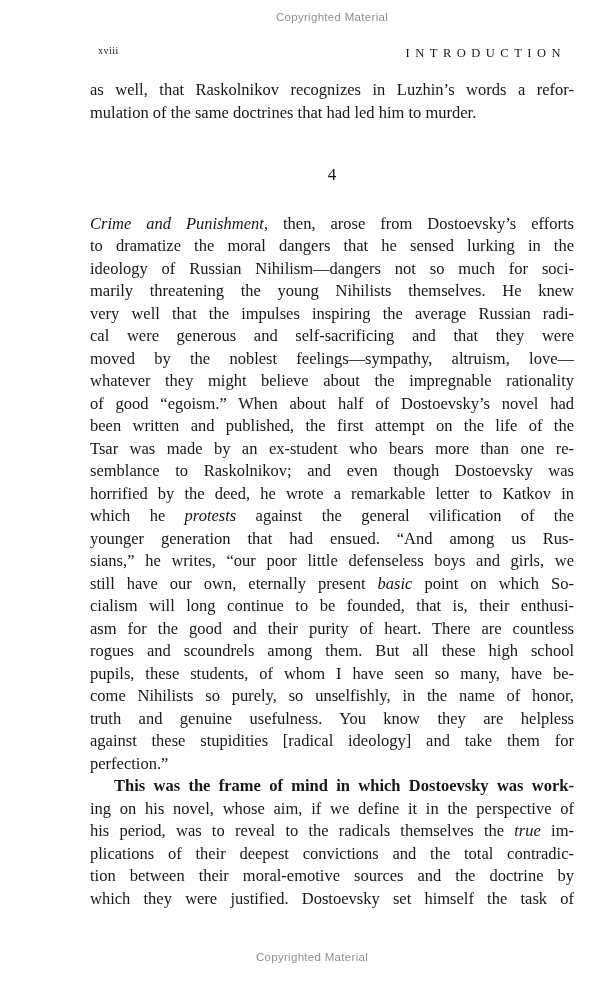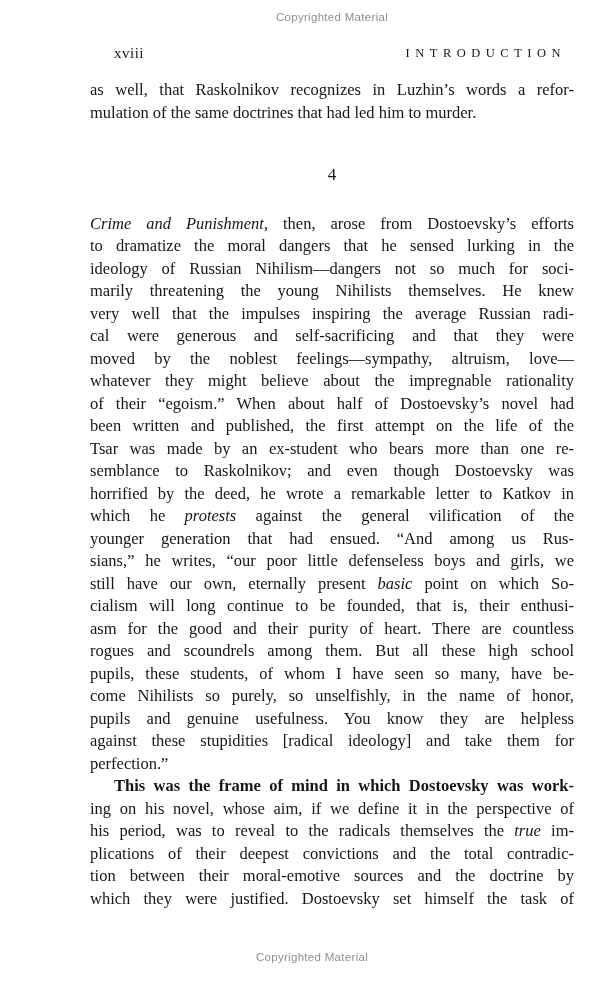--- a/index.html
+++ b/index.html
@@ -30,23 +30,23 @@
     left: 0; right: 0;
     bottom: 20px;
   }
   .header {
     position: relative;
     margin: 21px 58px 0 58px;
     height: 19px;
   }
   .folio {
     position: absolute;
-    left: 16px;
+    left: 0;
     top: 1px;
-    font-size: 15px;
+    font-size: 10px;
     letter-spacing: 0.5px;
   }
   .running-title {
     position: absolute;
     left: 0; right: 0;
     top: 2px;
     text-align: right;
     font-size: 12.5px;
     letter-spacing: 5.5px;
     text-indent: 5.5px; 
@@ -97,35 +97,35 @@
 
     <div class="para">
         <div class="line"><em>Crime and Punishment</em><span>, then, arose from Dostoevsky’s efforts</span></div>
         <div class="line"><span>to dramatize the moral dangers that he sensed lurking in the</span></div>
         <div class="line"><span>ideology of Russian Nihilism—dangers not so much for soci-</span></div>
         <div class="line"><span>marily threatening the young Nihilists themselves. He knew</span></div>
         <div class="line"><span>very well that the impulses inspiring the average Russian radi-</span></div>
         <div class="line"><span>cal were generous and self-sacrificing and that they were</span></div>
         <div class="line"><span>moved by the noblest feelings—sympathy, altruism, love—</span></div>
         <div class="line"><span>whatever they might believe about the impregnable rationality</span></div>
-        <div class="line"><span>of their “egoism.” When about half of Dostoevsky’s novel had</span></div>
+        <div class="line"><span>of good “egoism.” When about half of Dostoevsky’s novel had</span></div>
         <div class="line"><span>been written and published, the first attempt on the life of the</span></div>
         <div class="line"><span>Tsar was made by an ex-student who bears more than one re-</span></div>
         <div class="line"><span>semblance to Raskolnikov; and even though Dostoevsky was</span></div>
         <div class="line"><span>horrified by the deed, he wrote a remarkable letter to Katkov in</span></div>
         <div class="line"><span>which he </span><em>protests</em><span> against the general vilification of the</span></div>
         <div class="line"><span>younger generation that had ensued. “And among us Rus-</span></div>
         <div class="line"><span>sians,” he writes, “our poor little defenseless boys and girls, we</span></div>
         <div class="line"><span>still have our own, eternally present </span><em>basic</em><span> point on which So-</span></div>
         <div class="line"><span>cialism will long continue to be founded, that is, their enthusi-</span></div>
         <div class="line"><span>asm for the good and their purity of heart. There are countless</span></div>
         <div class="line"><span>rogues and scoundrels among them. But all these high school</span></div>
         <div class="line"><span>pupils, these students, of whom I have seen so many, have be-</span></div>
         <div class="line"><span>come Nihilists so purely, so unselfishly, in the name of honor,</span></div>
-        <div class="line"><span>pupils and genuine usefulness. You know they are helpless</span></div>
+        <div class="line"><span>truth and genuine usefulness. You know they are helpless</span></div>
         <div class="line"><span>against these stupidities [radical ideology] and take them for</span></div>
         <div class="line line-last"><span>perfection.”</span></div>
       </div>
 
     <div class="para">
         <div class="line line-indent"><span>This was the frame of mind in which Dostoevsky was work-</span></div>
         <div class="line"><span>ing on his novel, whose aim, if we define it in the perspective of</span></div>
         <div class="line"><span>his period, was to reveal to the radicals themselves the </span><em>true</em><span> im-</span></div>
         <div class="line"><span>plications of their deepest convictions and the total contradic-</span></div>
         <div class="line"><span>tion between their moral-emotive sources and the doctrine by</span></div>

